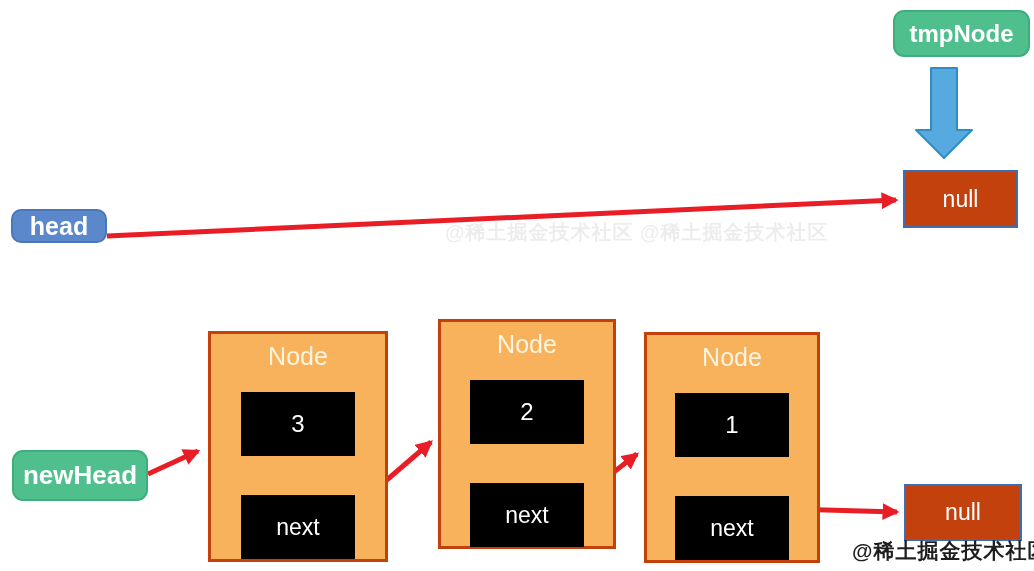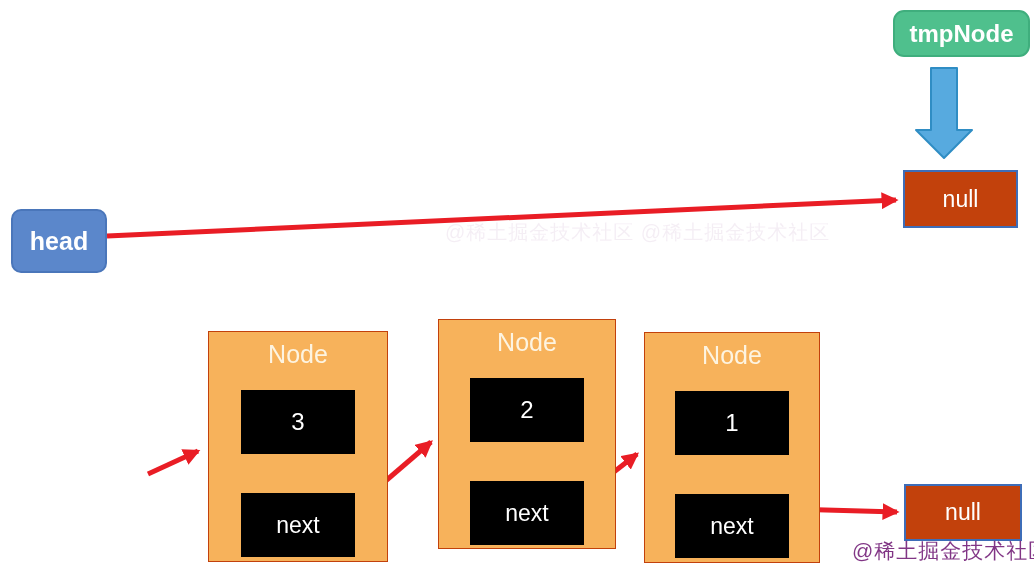--- a/index.html
+++ b/index.html
@@ -30,41 +30,41 @@
     background: #4fc08d;
     border: 2px solid #3fae7d;
     border-radius: 11px;
   }
   .badge.blue {
     background: #5b87cb;
     border: 2px solid #4a76ba;
     border-radius: 10px;
   }
   .tmpnode { left: 893px; top: 10px; width: 137px; height: 47px; font-size: 24px; }
-  .headbox { left: 11px;  top: 209px; width: 96px;  height: 64px; font-size: 25px; }
+  .headbox { left: 11px;  top: 209px; width: 96px;  height: 34px; font-size: 25px; }
   .newhead { left: 12px;  top: 450px; width: 136px; height: 51px; font-size: 26px; }
 
   .nullbox {
     position: absolute;
     background: #c2410c;
     border: 2px solid #3e6db8;
     box-sizing: border-box;
     display: flex;
     align-items: center;
     justify-content: center;
     color: #ffffff;
     font-size: 23px;
   }
   .nullbox.top    { left: 903px; top: 170px; width: 115px; height: 58px; }
   .nullbox.bottom { left: 904px; top: 484px; width: 118px; height: 57px; }
 
   .node {
     position: absolute;
     background: #f7b25b;
-    border: 1px solid #c2410c;
+    border: 3px solid #c2410c;
     box-sizing: border-box;
   }
   .node-title {
     margin-top: 8px;
     text-align: center;
     color: #fdf4e1;
     font-size: 25px;
   }
   .cell {
     position: absolute;
@@ -76,24 +76,25 @@
     display: flex;
     align-items: center;
     justify-content: center;
     color: #ffffff;
   }
   .cell.value   { top: 58px;  font-size: 24px; }
   .cell.pointer { top: 161px; font-size: 23px; }
 
   .watermark {
     position: absolute;
-    color: #701a75;
+    color: #000000;
     font-size: 21px;
     letter-spacing: 1px;
     white-space: nowrap;
+    font-weight: bold;
   }
   .watermark.corner { left: 852px; top: 537px; opacity: 0.88; }
   .watermark.faint  { left: 445px; top: 219px; opacity: 0.07; font-size: 20px; }
 </style>
 </head>
 <body>
 
 <div class="canvas">
 
   <svg class="overlay" viewBox="0 0 1034 571" xmlns="http://www.w3.org/2000/svg">
@@ -113,20 +114,21 @@
 
     <polygon points="931,68 957,68 957,130 972,130 944,158 916,130 931,130" fill="#57aadf" stroke="#2f8dc4" stroke-width="2" stroke-linejoin="round"></polygon>
   </svg>
 
   <div class="watermark faint">@稀土掘金技术社区 @稀土掘金技术社区</div>
 
   <div class="badge green tmpnode">tmpNode</div>
 
   <div class="badge blue headbox">head</div>
 
+  <div class="badge green newhead">newHead</div>
 
   <div class="nullbox top">null</div>
 
   <div class="nullbox bottom">null</div>
 
   <div class="node" style="left:208px; top:331px; width:180px; height:231px;">
     <div class="node-title">Node</div>
     <div class="cell value">3</div>
     <div class="cell pointer">next</div>
   </div>

